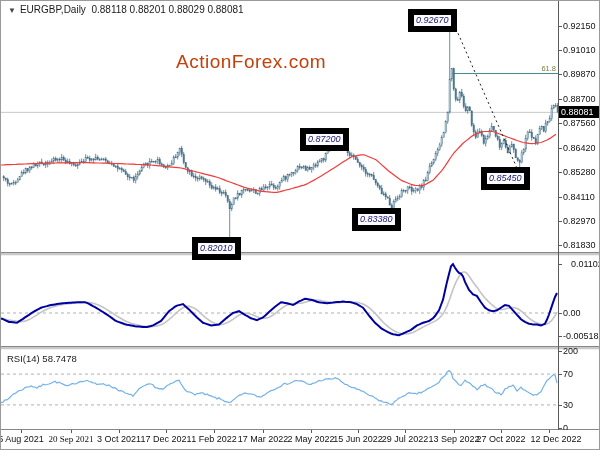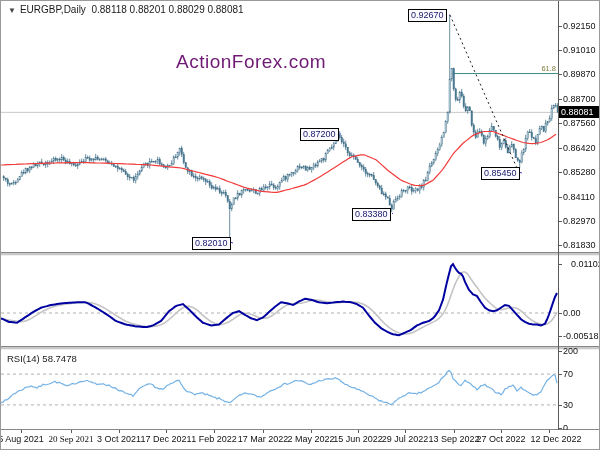--- a/index.html
+++ b/index.html
@@ -1,33 +1,33 @@
 <!DOCTYPE html>
 <html><head>
 <meta charset="utf-8">
 <style>
   html,body{margin:0;padding:0;background:#fff;}
   .app{position:relative;width:600px;height:450px;background:#fff;border:1px solid #9a9a9a;box-sizing:border-box;
        font-family:"Liberation Sans", sans-serif;overflow:hidden;}
   svg{position:absolute;left:0;display:block;}
   .title{position:absolute;left:7px;top:3px;font-size:10px;color:#1a1a1a;white-space:nowrap;}
   .title .tri{font-size:8px;color:#444;margin-right:4px;}
-  .watermark{position:absolute;left:250px;top:50px;transform:translateX(-50%);font-size:19px;color:#701a75;
+  .watermark{position:absolute;left:250px;top:50px;transform:translateX(-50%);font-size:19px;color:#c2410c;
              letter-spacing:0.5px;white-space:nowrap;}
   .panel-label{position:absolute;left:6px;font-size:9.5px;color:#1a1a1a;white-space:nowrap;}
   .sep{position:absolute;left:0;width:600px;background:#c9c9c9;border-top:1px solid #878787;border-bottom:1px solid #f0f0f0;box-sizing:border-box;}
   .vaxis{position:absolute;left:557px;top:0;width:1px;height:429px;background:#5a5a5a;}
   .ytick{position:absolute;left:562px;font-size:9px;color:#111;white-space:nowrap;text-align:center;}
   .ytickmark{position:absolute;left:557px;width:4px;height:1px;background:#5a5a5a;}
   .cur-price{position:absolute;left:558px;width:41px;height:12px;background:#000;color:#fff;font-size:9px;
              line-height:12px;padding-left:2px;box-sizing:border-box;}
   .xlabel{position:absolute;top:433px;transform:translateX(-50%);font-size:9px;color:#111;white-space:nowrap;}
   .xtick{position:absolute;top:429px;width:1px;height:3px;background:#5a5a5a;}
-  .anno{position:absolute;font-size:9px;color:#16166b;background:#fbfbff;border:1px solid #000000;
-        padding:0 2px;line-height:11px;white-space:nowrap;}
+  .anno{position:absolute;font-size:9px;color:#16166b;background:#fbfbff;border:6px solid #000000;
+        padding:0 2px;line-height:11px;white-space:nowrap;font-style:italic;}
   .xaxis-strip{position:absolute;left:0;top:429px;width:600px;height:21px;background:#fff;}
 </style>
 </head>
 <body>
 
 <div class="app">
 
   <svg id="price-svg" style="top:0" width="557" height="251">
       <line x1="0" y1="111.34418000000001" x2="557" y2="111.34418000000001" stroke="#c8c8c8" stroke-width="1"></line>
       <line x1="450" y1="72.53279999999995" x2="557" y2="72.53279999999995" stroke="#3d8b8b" stroke-width="1"></line>

